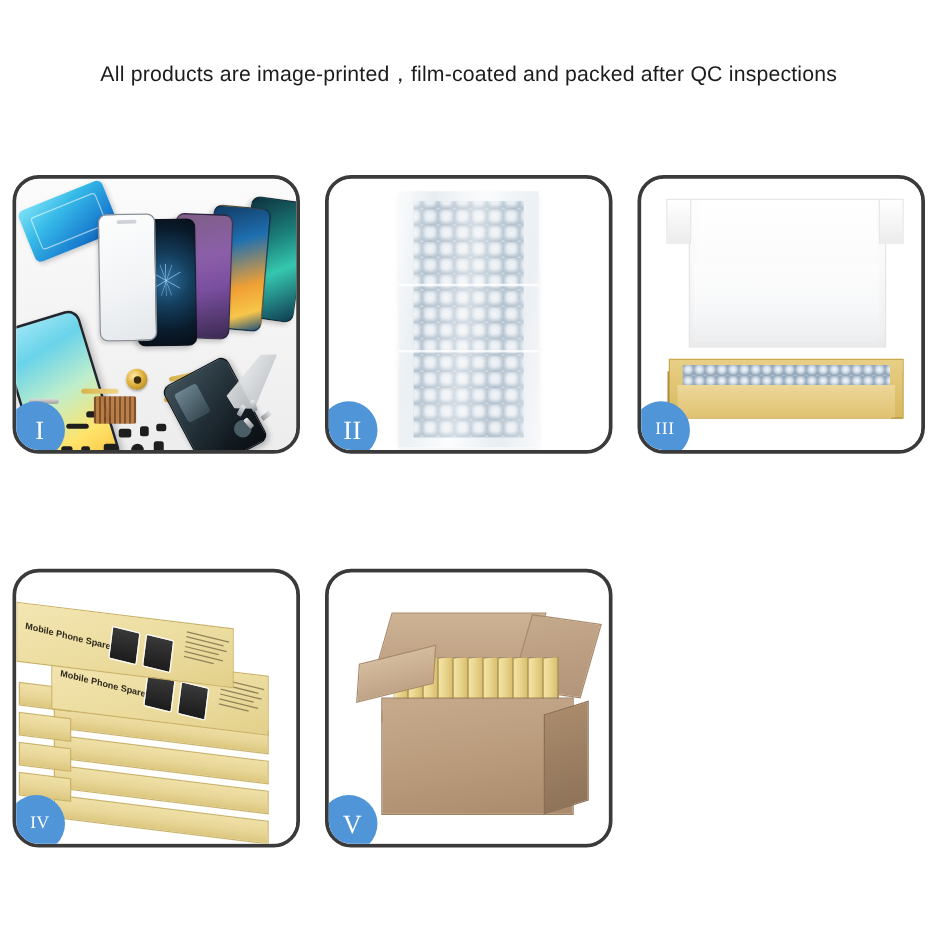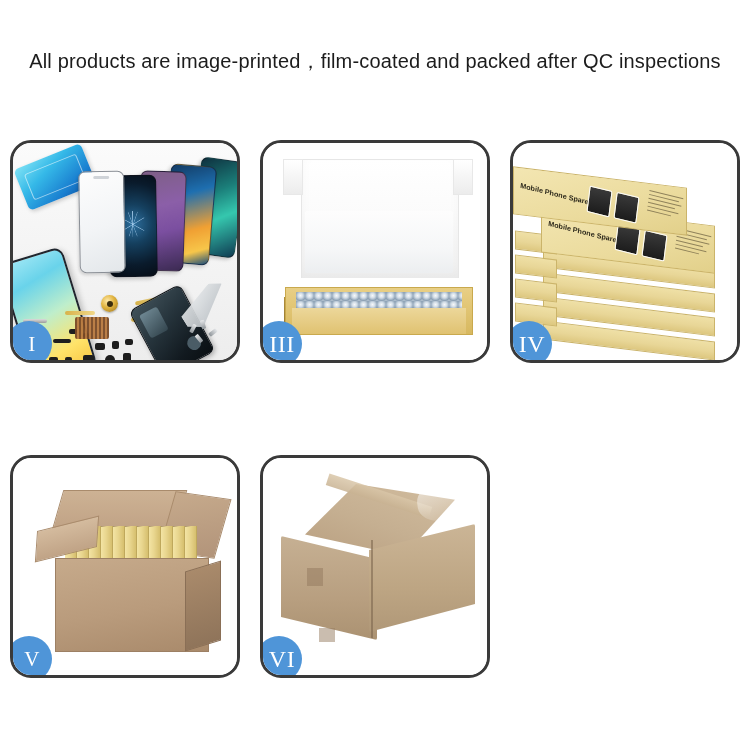--- a/index.html
+++ b/index.html
@@ -26,21 +26,21 @@
     font-size: 33px;
     font-weight: 700;
     letter-spacing: 1.6px;
     color: #141414;
     line-height: 1;
     margin: 0;
     white-space: nowrap;
   }
   .page-subtitle {
     font-family: "Liberation Sans", sans-serif;
-    font-size: 20px;
+    font-size: 17px;
     font-weight: 400;
     letter-spacing: 0.15px;
     color: #1c1c1c;
     margin: 14px 0 0 0;
     white-space: nowrap;
   }
 
   
   .panel-grid {
     position: absolute;
@@ -82,21 +82,21 @@
     font-family: "Liberation Serif", serif;
     font-size: 21px;
     line-height: 46px;
     text-align: center;
     letter-spacing: 0.5px;
     z-index: 40;
     padding-left: 6px;
     padding-bottom: 6px;
     box-sizing: border-box;
   }
-  .badge.wide { font-size: 24px; }
+  .badge.wide { font-size: 14px; }
 
   
   .p1-bg {
     position: absolute;
     inset: 0;
     background: linear-gradient(180deg,#fbfbfb 0%, #f3f3f3 60%, #ededed 100%);
   }
   .phone-fan {
     position: absolute;
     left: 96px;
@@ -494,20 +494,33 @@
           <div class="screw" style="left:2px; top:4px; transform:rotate(28deg);"></div>
           <div class="screw" style="left:12px; top:0px; transform:rotate(-16deg);"></div>
           <div class="screw" style="left:22px; top:8px; transform:rotate(52deg);"></div>
           <div class="screw" style="left:8px; top:14px; transform:rotate(-40deg);"></div>
         </div>
       </div>
     </div>
     <div class="badge">I</div>
   </div>
 
+  <div class="panel">
+    <div class="panel-inner">
+      <div class="p2-bg"></div>
+      <div class="bubble-pouch">
+        <div class="bubble-field"></div>
+        <div class="bubble-field b2"></div>
+        <div class="pouch-seam" style="top:36%;"></div>
+        <div class="pouch-seam" style="top:62%;"></div>
+        <div class="pouch-sheen"></div>
+      </div>
+    </div>
+    <div class="badge">II</div>
+  </div>
 
   <div class="panel">
     <div class="panel-inner">
       <div class="p3-bg"></div>
       <div class="mailer">
         <div class="mailer-lid"></div>
         <div class="mailer-lid-tab-l"></div>
         <div class="mailer-lid-tab-r"></div>
         <div class="mailer-foam"></div>
         <div class="mailer-side-l"></div>
@@ -595,30 +608,14 @@
         </div>
         <div class="co-flap-left"></div>
         <div class="co-rim"></div>
         <div class="co-front"></div>
         <div class="co-side"></div>
       </div>
     </div>
     <div class="badge">V</div>
   </div>
 
-  <div class="panel">
-    <div class="panel-inner">
-      <div class="p6-bg"></div>
-      <div class="carton-closed">
-        <div class="cc-top-plain"></div>
-        <div class="cc-tape"></div>
-        <div class="cc-left"></div>
-        <div class="cc-right"></div>
-        <div class="cc-seam"></div>
-        <div class="cc-tab1"></div>
-        <div class="cc-tab2"></div>
-        <div class="cc-gloss"></div>
-      </div>
-    </div>
-    <div class="badge wide">VI</div>
-  </div>
 
 </div>
 
 </body></html>

